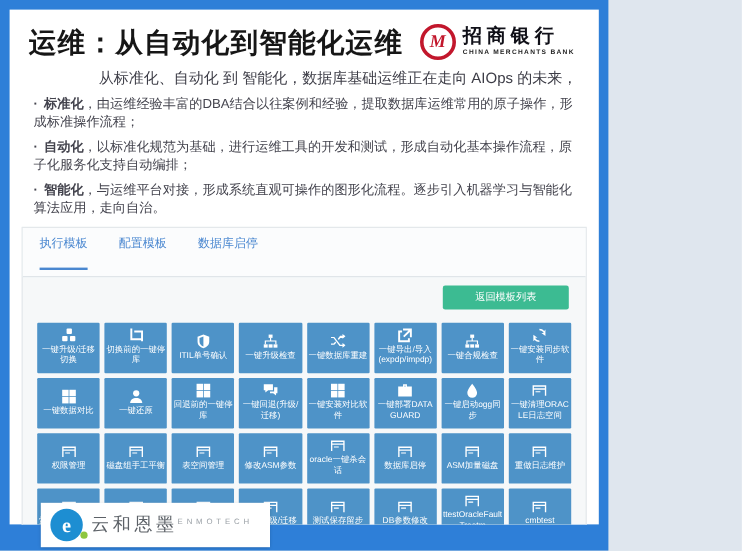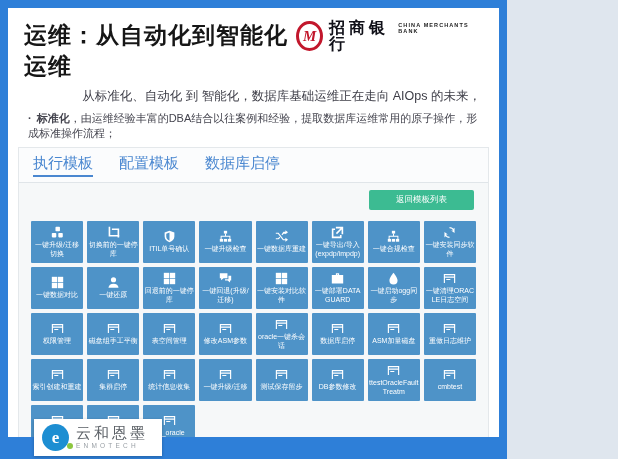--- a/index.html
+++ b/index.html
@@ -7,35 +7,35 @@
   .slide{position:relative;width:507px;height:459px;background:var(--frame,#2e7fd8);overflow:hidden;}
   .inner{position:absolute;left:8px;top:8px;right:8px;bottom:22px;background:#ffffff;overflow:hidden;}
 
   
   .hdr{display:flex;justify-content:space-between;align-items:flex-start;padding:12px 16px 2px 16px;}
   .title{font-size:23px;font-weight:bold;color:#161616;letter-spacing:1px;}
   .cmb{display:flex;align-items:center;gap:6px;margin-right:4px;}
   .cmb-ring{width:30px;height:30px;border-radius:50%;border:3px solid var(--cmb-red,#c2172c);
     display:flex;align-items:center;justify-content:center;color:var(--cmb-red,#c2172c);
     font-weight:bold;font-size:15px;font-style:italic;font-family:"Liberation Serif","DejaVu Serif",serif;}
-  .cmb-txt{display:flex;flex-direction:row;line-height:1;}
+  .cmb-txt{display:flex;flex-direction:column;line-height:1;}
   .cmb-cn{font-size:16px;font-weight:bold;color:#101018;letter-spacing:4px;font-family:"Liberation Serif","DejaVu Serif",serif;}
   .cmb-en{font-size:5.5px;color:#222;letter-spacing:1.1px;margin-top:3px;font-weight:bold;}
 
   
   .intro{padding:4px 18px 0 18px;font-size:12.5px;color:#3c3c46;text-align:right;}
   .bullets{margin:6px 0 0 0;padding:0 12px 0 20px;list-style:none;}
   .bullets li{font-size:11px;color:#44444e;margin-bottom:6.5px;line-height:1.35;}
   .bullets li::before{content:"·";font-weight:bold;margin-right:5px;color:#44444e;}
   .term{font-weight:bold;}
 
   
   .panel{margin:6px 10px 0 10px;background:#f6f8f9;border:1px solid #e4e8eb;}
   .panel-tabs{display:flex;gap:26px;padding:6px 14px 5px 14px;border-bottom:1px solid #e0e5e9;background:#fbfcfd;}
-  .ptab{font-size:15px;color:var(--tab-blue,#4a87d0);cursor:pointer;padding-bottom:2px;}
+  .ptab{font-size:10px;color:var(--tab-blue,#4a87d0);cursor:pointer;padding-bottom:13px;}
   .ptab.active{border-bottom:2px solid var(--tab-blue,#4a87d0);}
   .toolbar{display:flex;align-items:center;padding:7px 14px 4px 14px;}
   .fbtn{font-size:8.5px;color:#555;background:#f4f4f4;border:1px solid #d2d6da;border-radius:3px;
     padding:3px 9px;margin-right:6px;cursor:pointer;}
   .fbtn.active{background:var(--dark-btn,#2e3d4d);border-color:var(--dark-btn,#2e3d4d);color:#fff;}
   .spacer{flex:1;}
   .back-btn{font-size:8.5px;color:#fff;background:var(--green,#3cbb92);border:none;border-radius:2px;
     padding:4px 27px;cursor:pointer;}
 
   .grid{display:grid;grid-template-columns:repeat(8,1fr);gap:4px;padding:7px 12px 10px 12px;}
@@ -45,21 +45,21 @@
   .tile .glyph svg{width:13px;height:13px;fill:#fff;stroke:none;}
   .tile .lbl{font-size:7px;line-height:1.25;word-break:break-all;}
 
   
   .brand{position:absolute;left:34px;bottom:3px;background:#fff;display:flex;align-items:center;gap:7px;
     padding:5px 14px 5px 8px;box-shadow:0 1px 3px rgba(0,0,0,.25);}
   .swirl{position:relative;width:27px;height:27px;border-radius:50%;background:#1d8ed2;
     display:flex;align-items:center;justify-content:center;}
   .swirl span{color:#fff;font-size:17px;font-weight:bold;font-family:"Liberation Serif","DejaVu Serif",serif;}
   .swirl::after{content:"";position:absolute;right:-4px;bottom:2px;width:6px;height:6px;border-radius:50%;background:#8dc63f;}
-  .brand-txt{display:flex;flex-direction:column;line-height:1;}
+  .brand-txt{display:flex;flex-direction:row;line-height:1;}
   .brand-cn{font-size:15px;color:#5c6167;letter-spacing:3px;}
   .brand-en{font-size:6.5px;color:#9aa0a6;letter-spacing:3.2px;margin-top:3px;}
 </style>
 </head>
 <body>
 
 <div class="slide">
   <div class="inner">
 
     <div class="hdr">
@@ -69,20 +69,22 @@
         <div class="cmb-txt">
           <span class="cmb-cn">招商银行</span>
           <span class="cmb-en">CHINA MERCHANTS BANK</span>
         </div>
       </div>
     </div>
 
     <div class="intro">从标准化、自动化 到 智能化，数据库基础运维正在走向 AIOps 的未来，</div>
     <ul class="bullets" id="bullets">
         <li><span class="term">标准化</span><span>，由运维经验丰富的DBA结合以往案例和经验，提取数据库运维常用的原子操作，形成标准操作流程；</span></li>
+        <li><span class="term">自动化</span><span>，以标准化规范为基础，进行运维工具的开发和测试，形成自动化基本操作流程，原子化服务化支持自动编排；</span></li>
+        <li><span class="term">智能化</span><span>，与运维平台对接，形成系统直观可操作的图形化流程。逐步引入机器学习与智能化算法应用，走向自治。</span></li>
       </ul>
 
     <div class="panel">
       <div class="panel-tabs" id="tabs">
           <span class="ptab active">执行模板</span>
           <span class="ptab">配置模板</span>
           <span class="ptab">数据库启停</span>
         </div>
       <div class="toolbar">
         <div class="spacer"></div>

